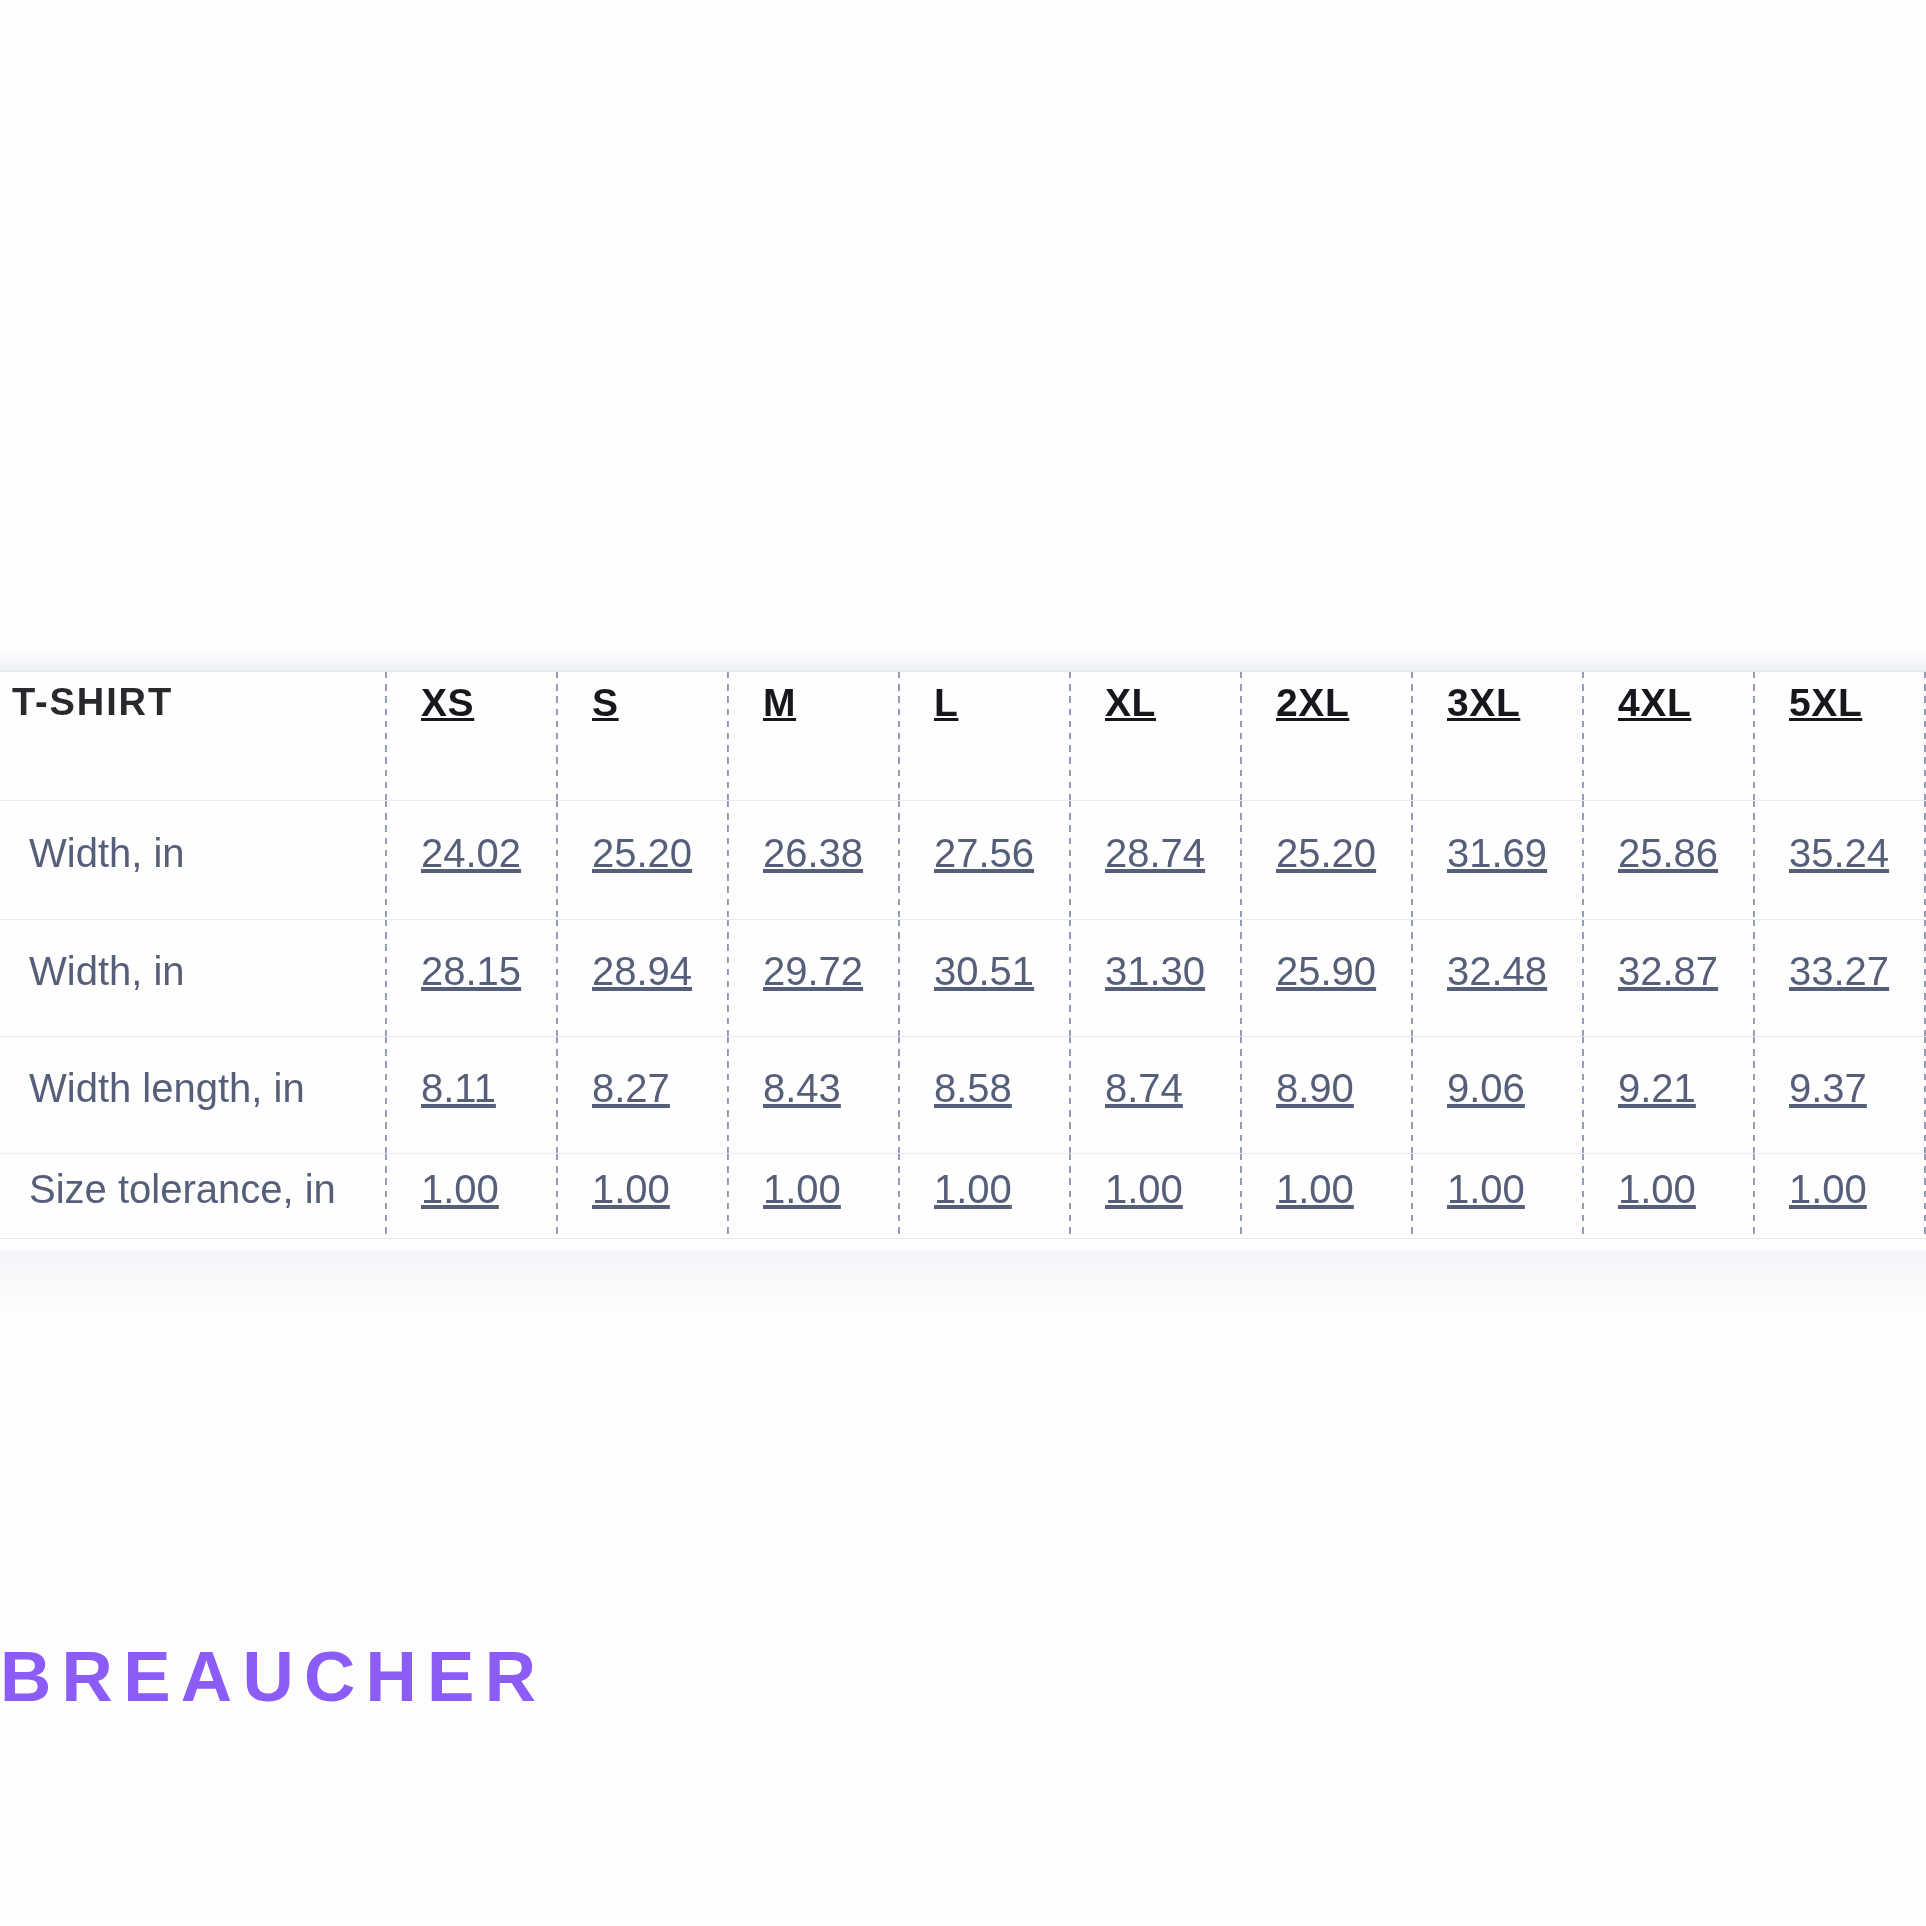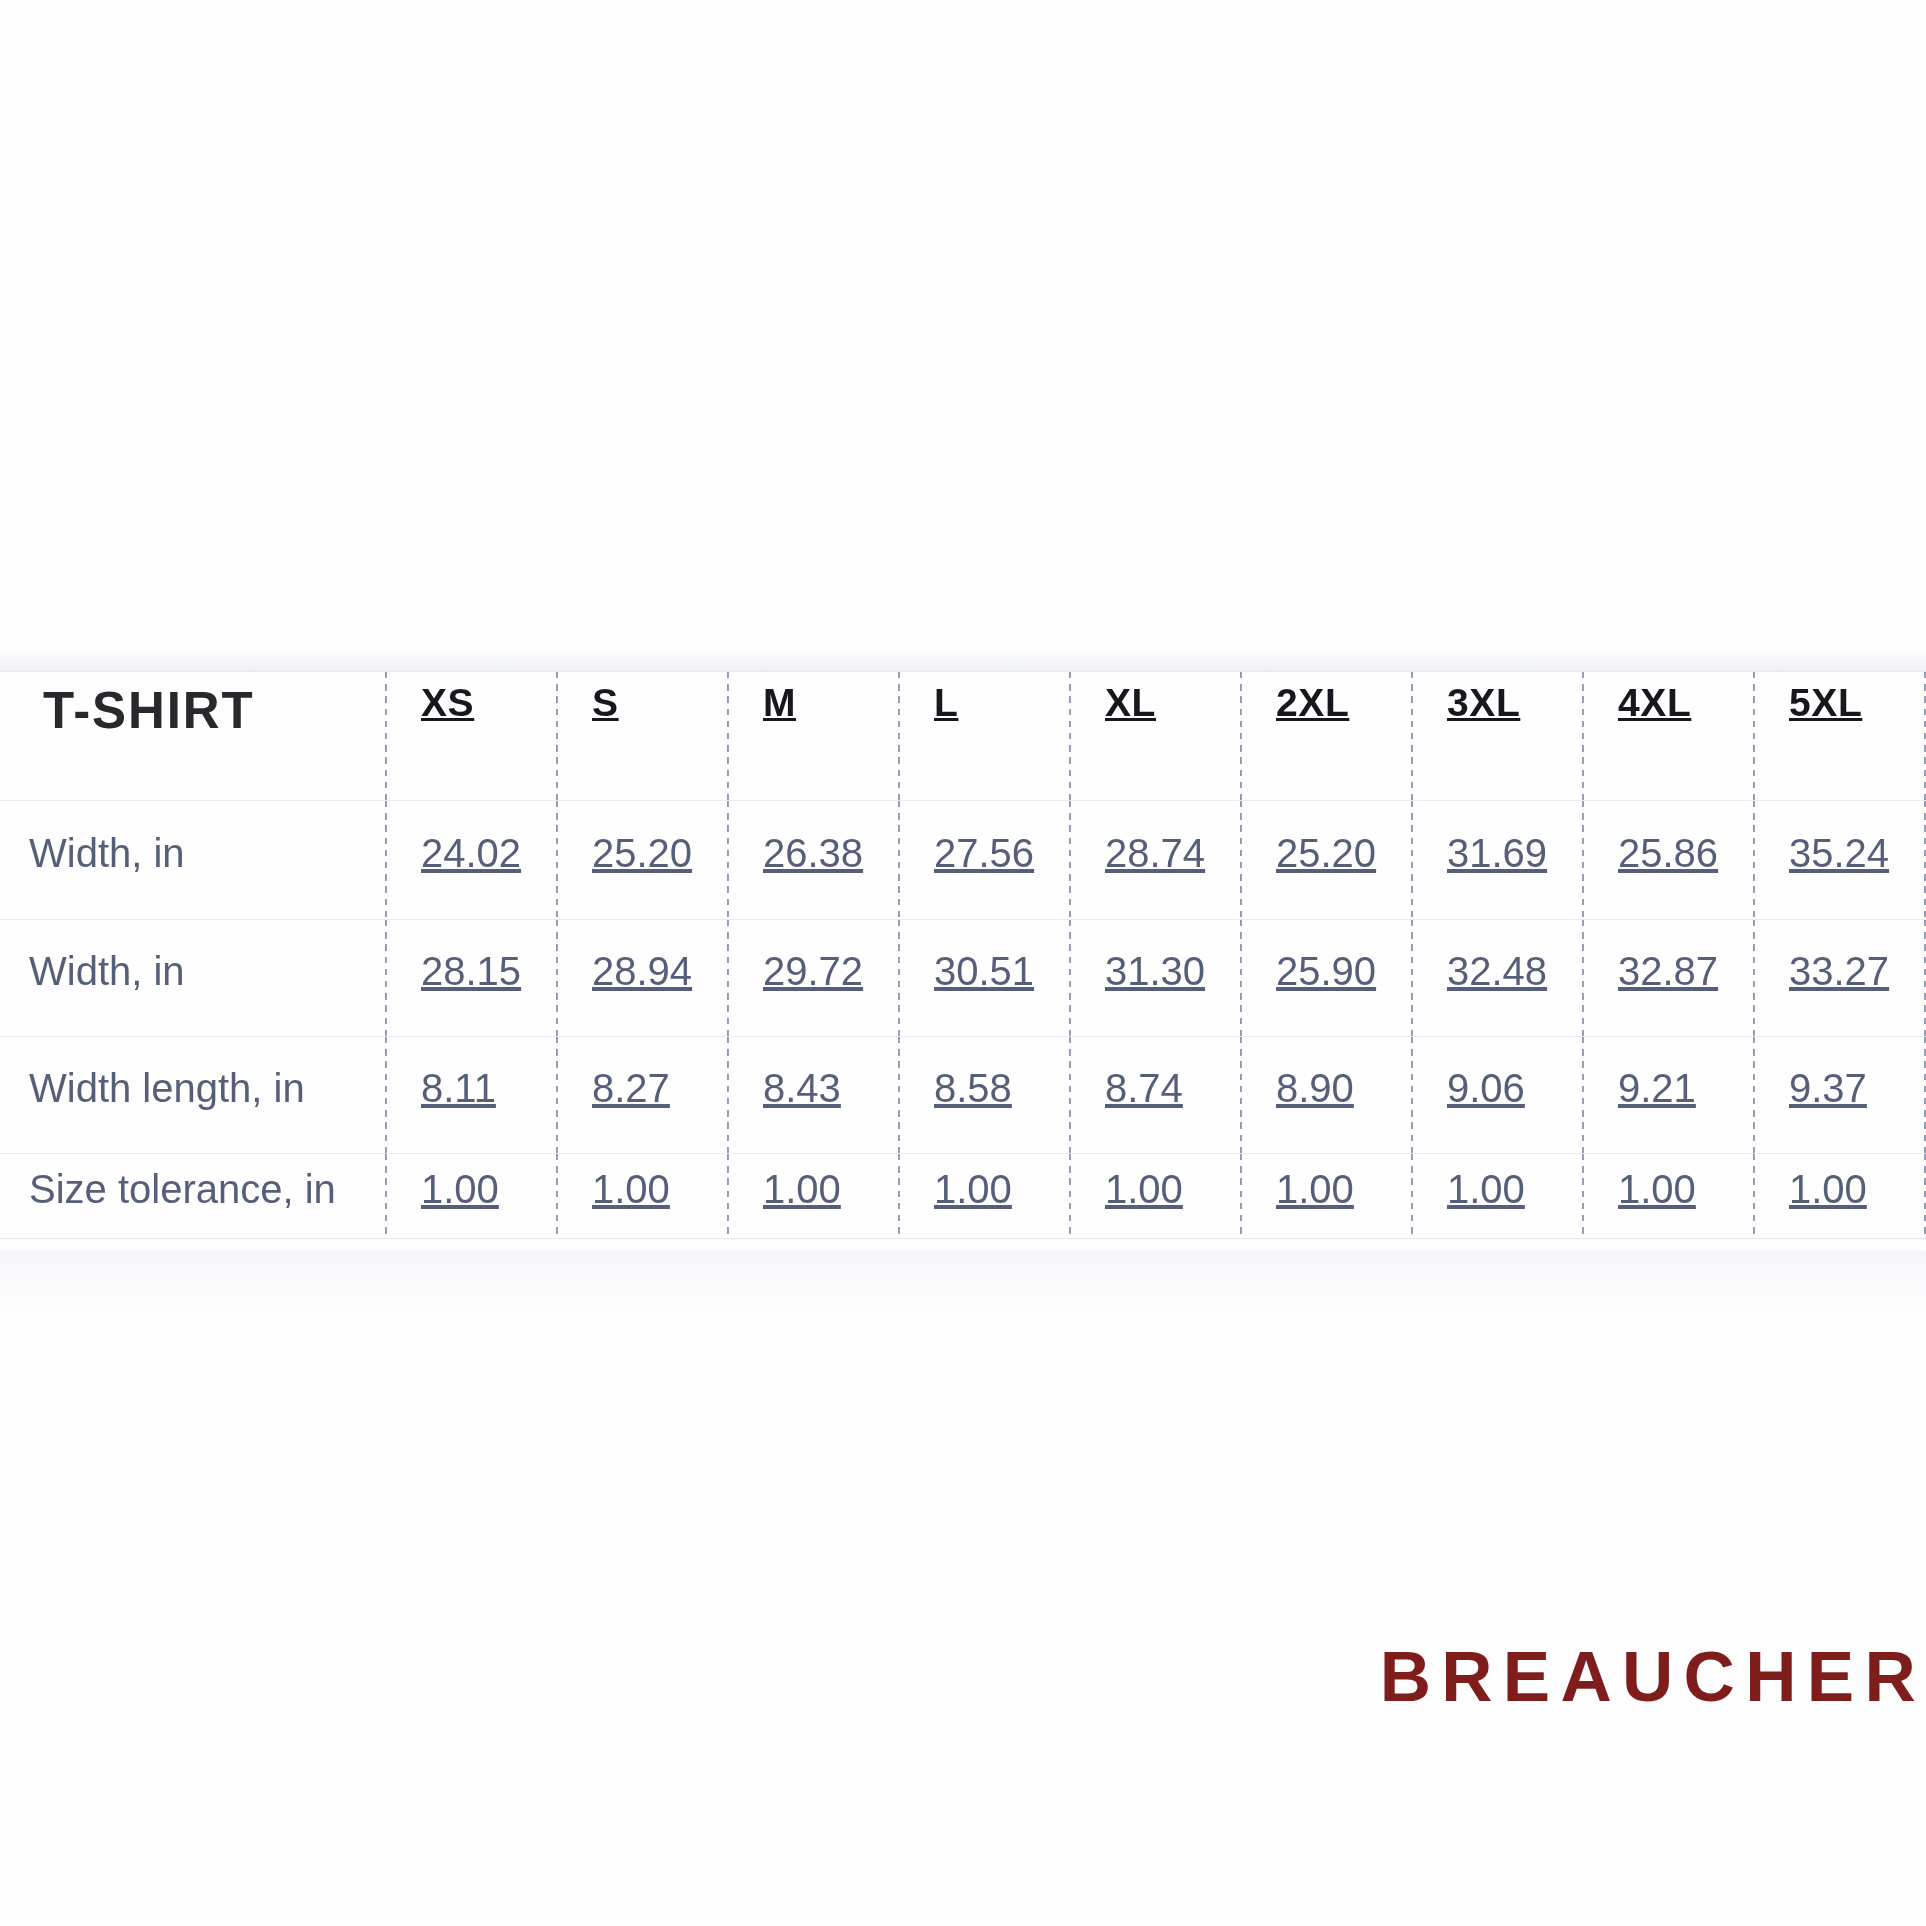--- a/index.html
+++ b/index.html
@@ -73,44 +73,44 @@
   }
   th {
     vertical-align: top;
     padding: 9px 0 0 36px;
     font-size: 39px;
     font-weight: 700;
     color: #17181d;
     letter-spacing: 0.6px;
   }
   th.title-cell {
-    padding-left: 43px;
-    font-size: 51px;
+    padding-left: 12px;
+    font-size: 38px;
     color: #28292d;
     letter-spacing: 1.9px;
   }
   td {
     vertical-align: middle;
     padding: 0 0 13px 36px;
     font-size: 40px;
     font-weight: 400;
     color: #565f7a;
   }
   td.label-cell { padding-left: 29px; }
 
   .brand {
     position: absolute;
     left: 0;
     top: 1636px;
     width: 1926px;
-    text-align: right;
+    text-align: left;
     font-size: 71px;
     font-weight: 700;
     letter-spacing: 10.3px;
-    color: #7f1d1d;
+    color: #8b5cf6;
   }
 </style>
 </head>
 <body>
 
 <div class="top-shade"></div>
 <div class="bottom-shade"></div>
 
 <table class="size-chart">
   <colgroup>

